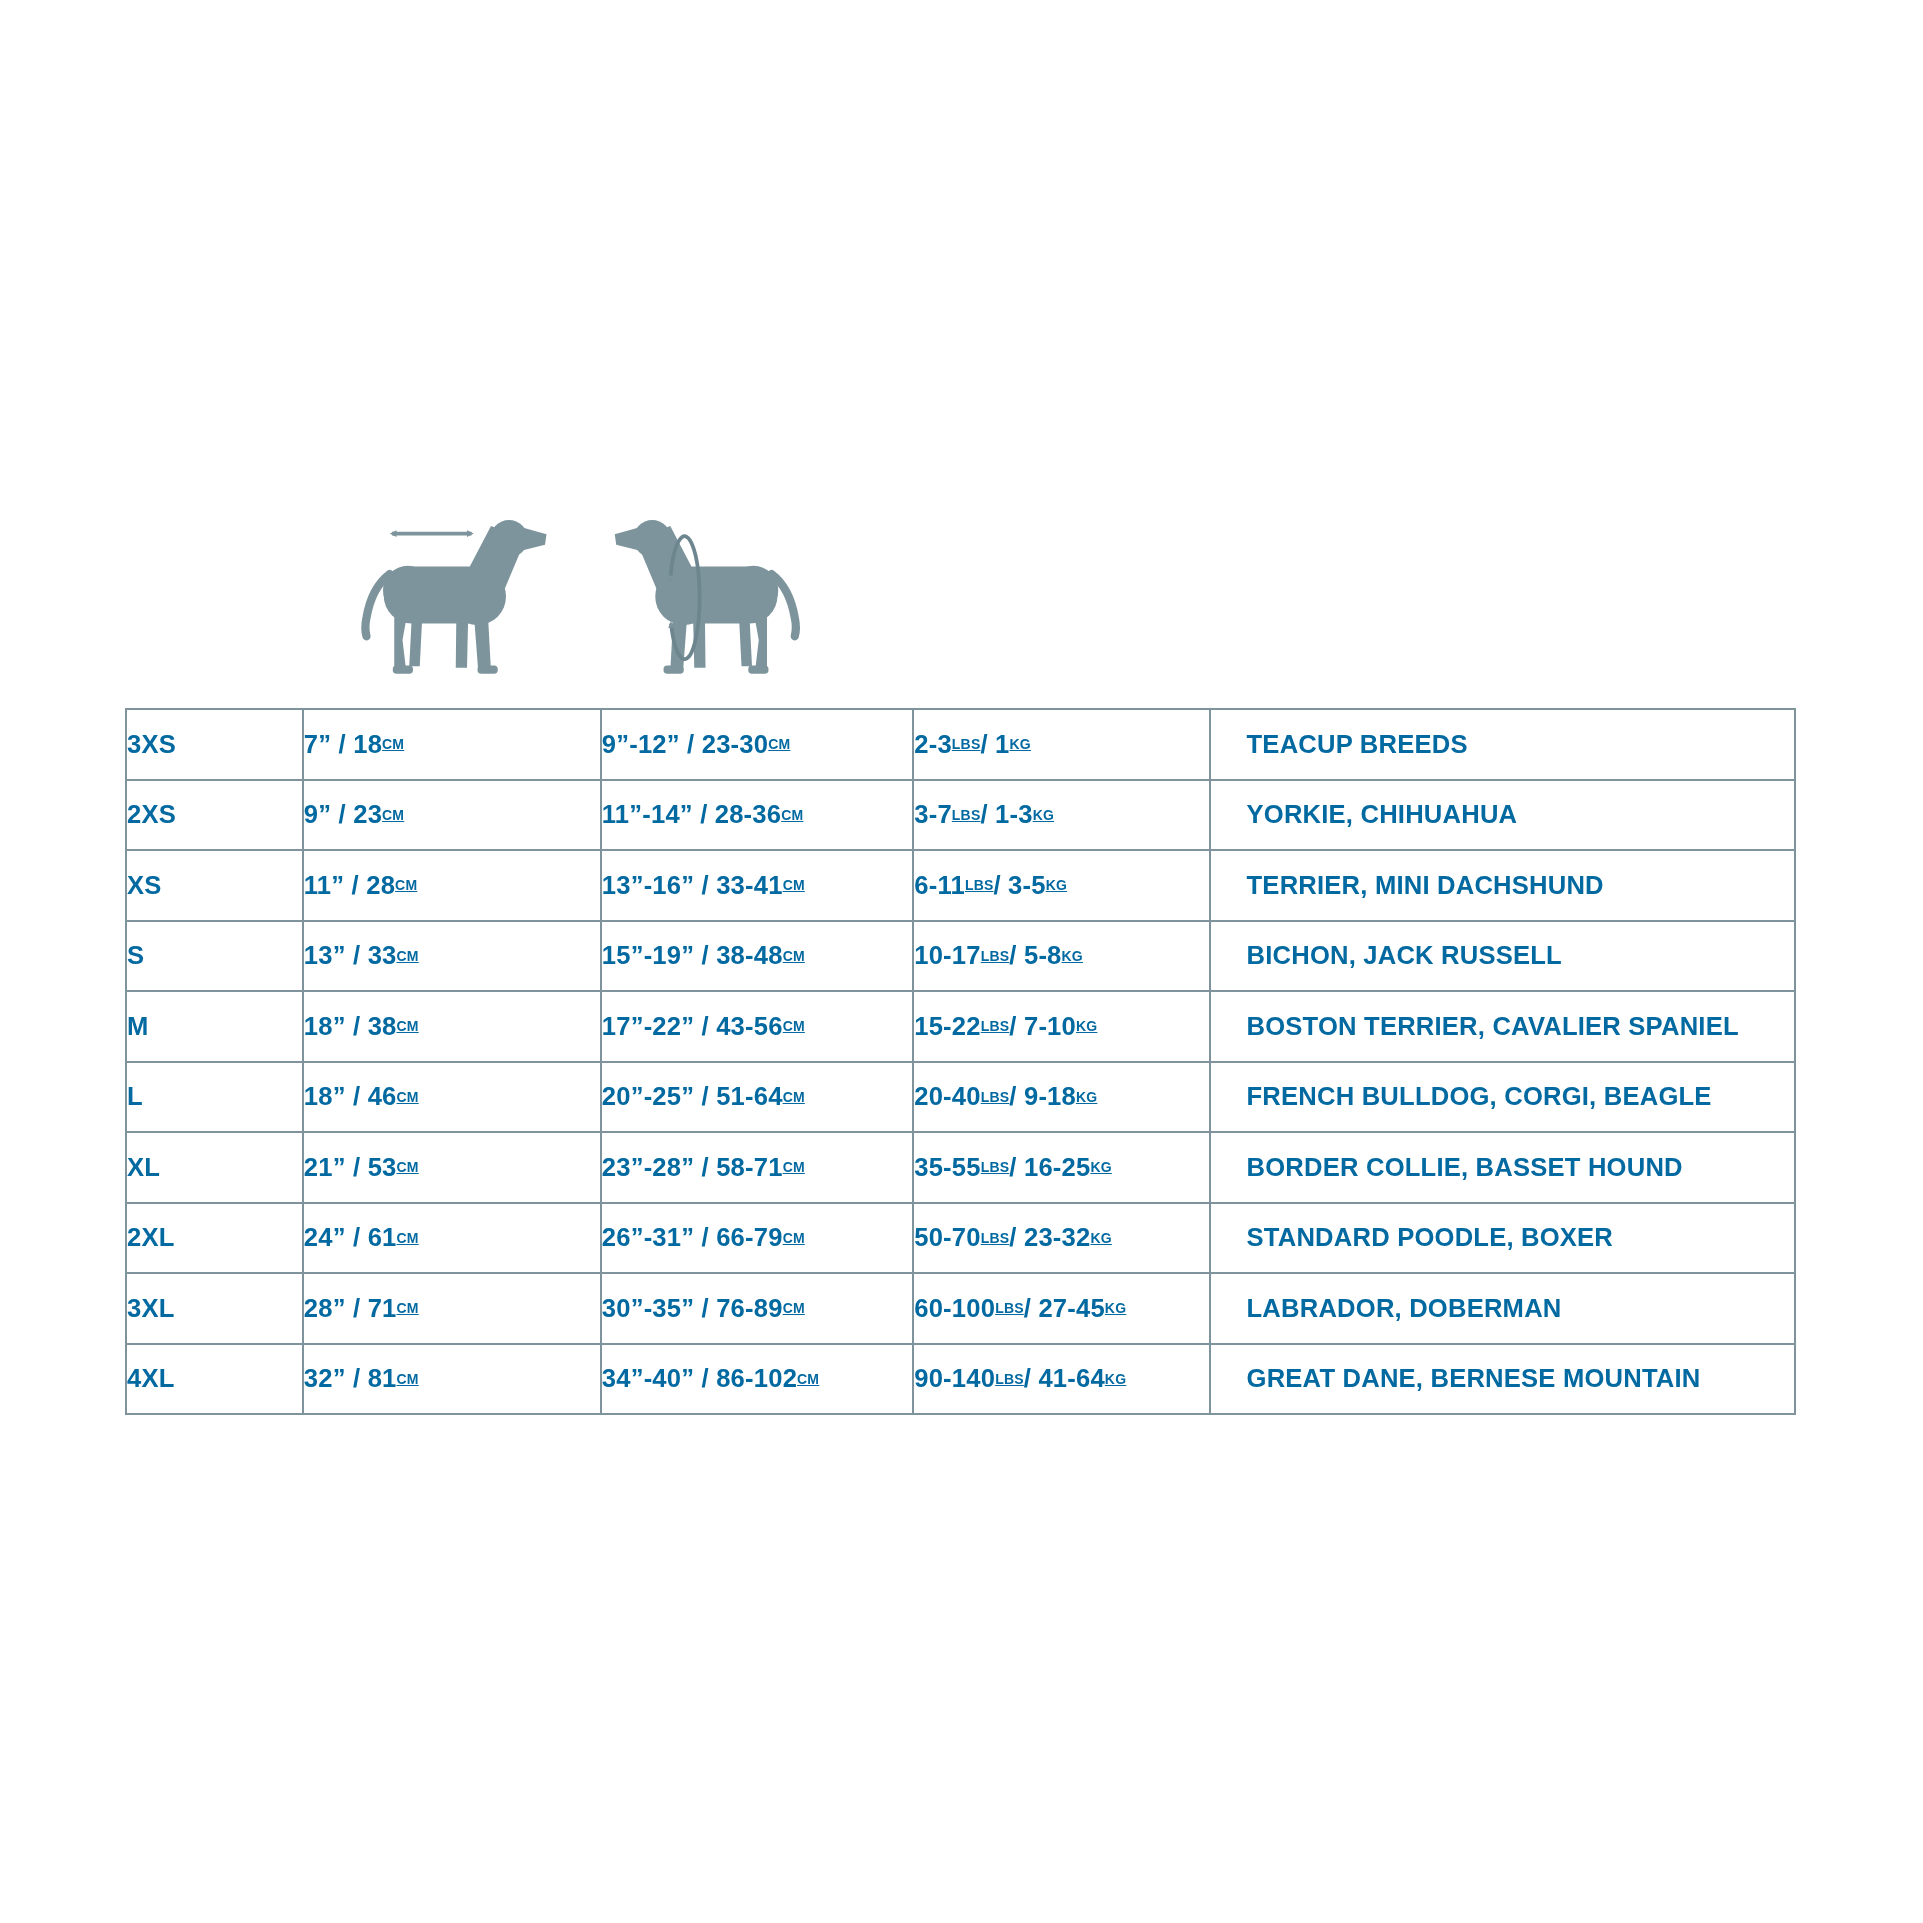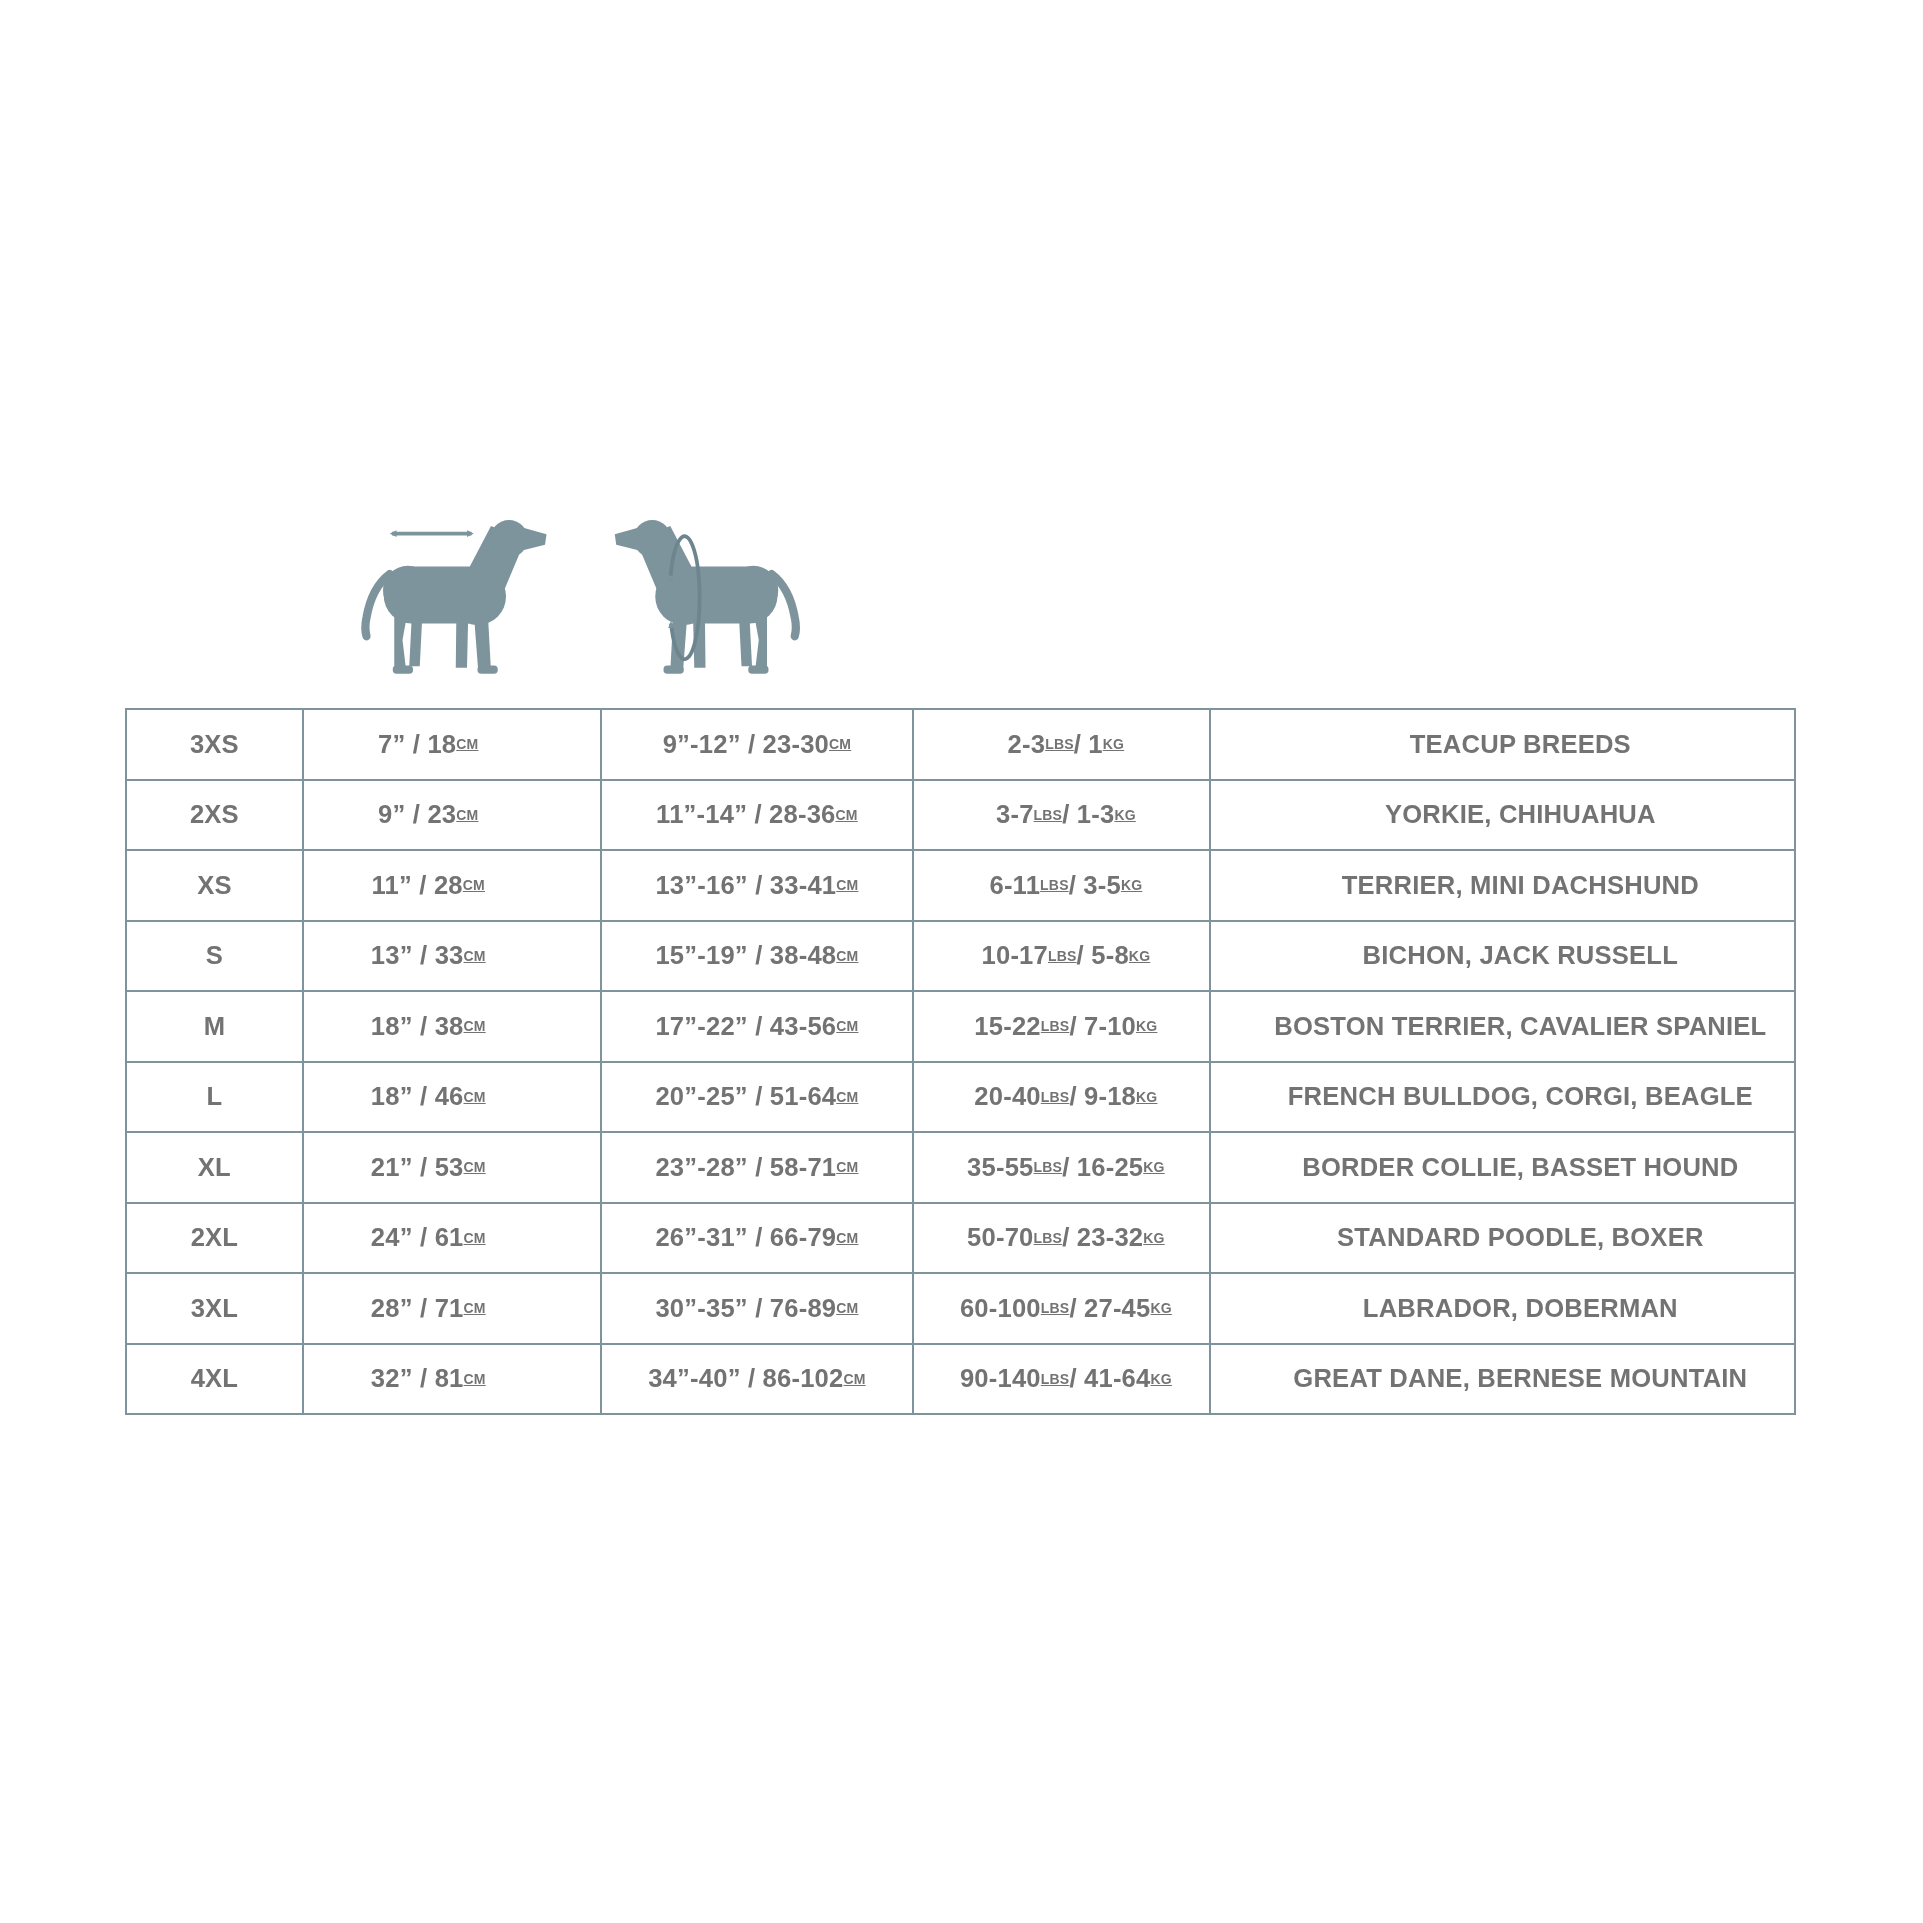--- a/index.html
+++ b/index.html
@@ -24,35 +24,35 @@
     display:flex;flex-direction:column;
     border:2.3px solid #7E939C;
     box-sizing:border-box;
   }
   .trow{
     flex:1;display:flex;
     border-top:2.3px solid #7E939C;
   }
   .trow:first-child{border-top:none;}
   .tcell{
-    display:flex;align-items:center;justify-content:center;
+    display:flex;align-items:center;justify-content:flex-start;
     border-left:2.3px solid #7E939C;
     box-sizing:border-box;
-    color:#737373;
+    color:#0369a1;
     font-weight:bold;
     font-size:25.6px;
     letter-spacing:0.2px;
     white-space:nowrap;
     overflow:hidden;
   }
   .tcell:first-child{border-left:none;}
   .tcell:nth-child(1){width:10.8%;}
   .tcell:nth-child(2){width:15.5%;}
   .tcell:nth-child(3){width:19.3%;margin-left:47px;}
-  .tcell:nth-child(4){width:18.3%;padding-left:9px;}
+  .tcell:nth-child(4){width:18.3%;}
   .tcell:nth-child(5){width:36.1%;padding-left:36px;}
   .seg{display:inline;}
   .unit{font-size:14px;text-decoration:underline;}
 </style>
 </head>
 <body>
 
 <div class="canvas">
 
   <svg class="diagram" viewBox="0 0 660 252" xmlns="http://www.w3.org/2000/svg">

